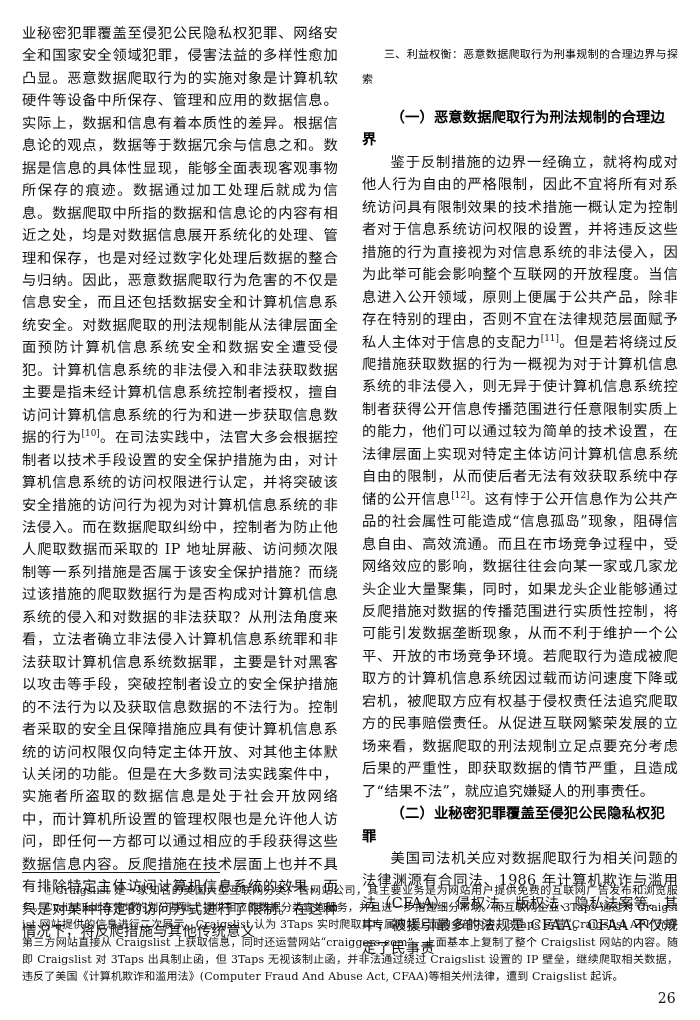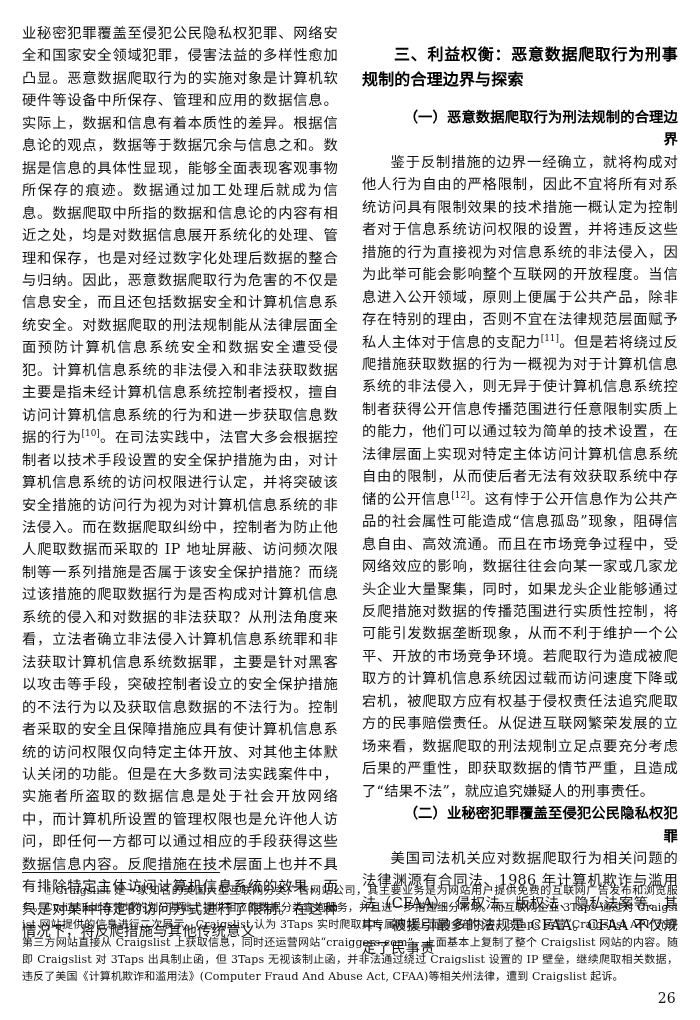--- a/index.html
+++ b/index.html
@@ -61,38 +61,38 @@
     hyphens: none;
   }
   .para.indent {
     text-indent: 2em;
   }
 
   
   .h-section {
     margin: 0;
     font-family: "DejaVu Sans", "Liberation Sans", sans-serif;
-    font-weight: bold;
-    font-size: 16px;
+    font-weight: normal;
+    font-size: 11px;
     line-height: 25px;
     text-indent: 2em;
     text-align: justify;
     text-justify: inter-character;
     letter-spacing: 0.01em;
     word-break: break-all;
     color: #000;
   }
   .h-sub {
     margin: 0;
     font-family: "DejaVu Sans", "Liberation Sans", sans-serif;
     font-weight: bold;
     font-size: 14.3px;
     line-height: 22.45px;
     text-indent: 2em;
-    text-align: right;
+    text-align: left;
     letter-spacing: 0.01em;
     word-break: break-all;
     color: #000;
   }
 
   .sp-before-h {
     height: 20px;
   }
   .sp-after-h {
     height: 14px;

